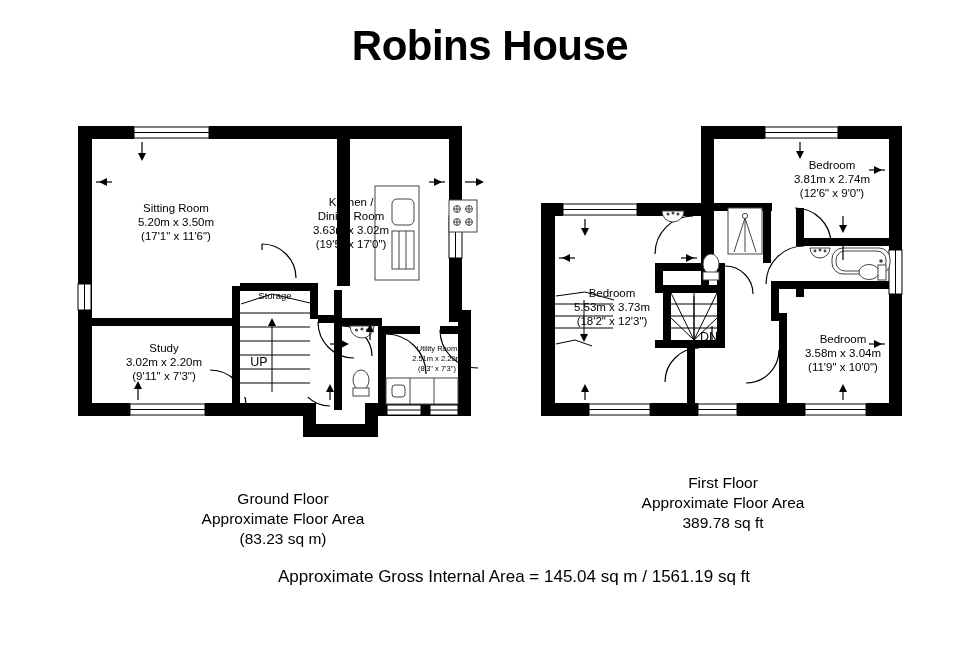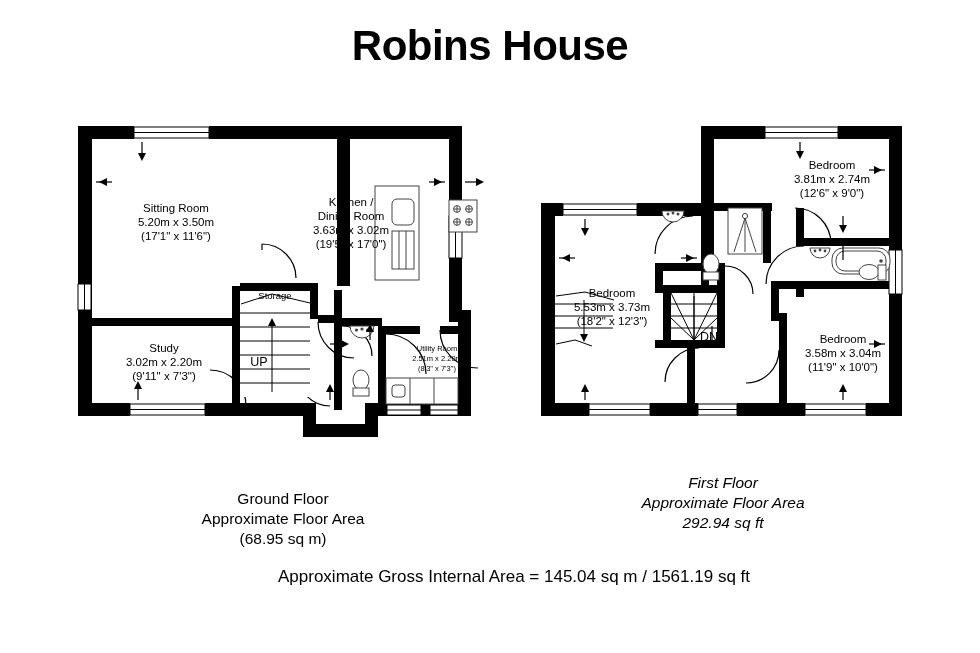--- a/index.html
+++ b/index.html
@@ -35,21 +35,21 @@
     left: 0;
     top: 0;
   }
   .caption {
     position: absolute;
     text-align: center;
     font-size: 15.5px;
     line-height: 20px;
   }
   .caption-ground { left: 158px; top: 461px; width: 250px; margin-top: 28px; }
-  .caption-first  { left: 598px; top: 473px; width: 250px; font-style: italic; }
+  .caption-first  { left: 598px; top: 473px; width: 250px; }
   .footer {
     position: absolute;
     left: 0;
     top: 564px;
     width: 980px;
     text-align: center;
     font-size: 17px;
     line-height: 26px;
   }
   .footer div { white-space: nowrap; margin-left: 48px; }
@@ -372,26 +372,26 @@
         <text x="843" y="371" font-size="11.5">(11'9" x 10'0")</text>
 
         <text x="709" y="341" font-size="12.5">DN</text>
       </g>
     </g>
   </svg>
 
   <div class="caption caption-ground">
     <div>Ground Floor</div>
     <div>Approximate Floor Area</div>
-    <div>(68.95 sq m)</div>
+    <div>(83.23 sq m)</div>
   </div>
 
   <div class="caption caption-first">
     <div>First Floor</div>
     <div>Approximate Floor Area</div>
-    <div>292.94 sq ft</div>
+    <div>389.78 sq ft</div>
   </div>
 
   <div class="footer">
     <div>Approximate Gross Internal Area = 145.04 sq m / 1561.19 sq ft</div>
   </div>
 
 </div>
 
 </body></html>

